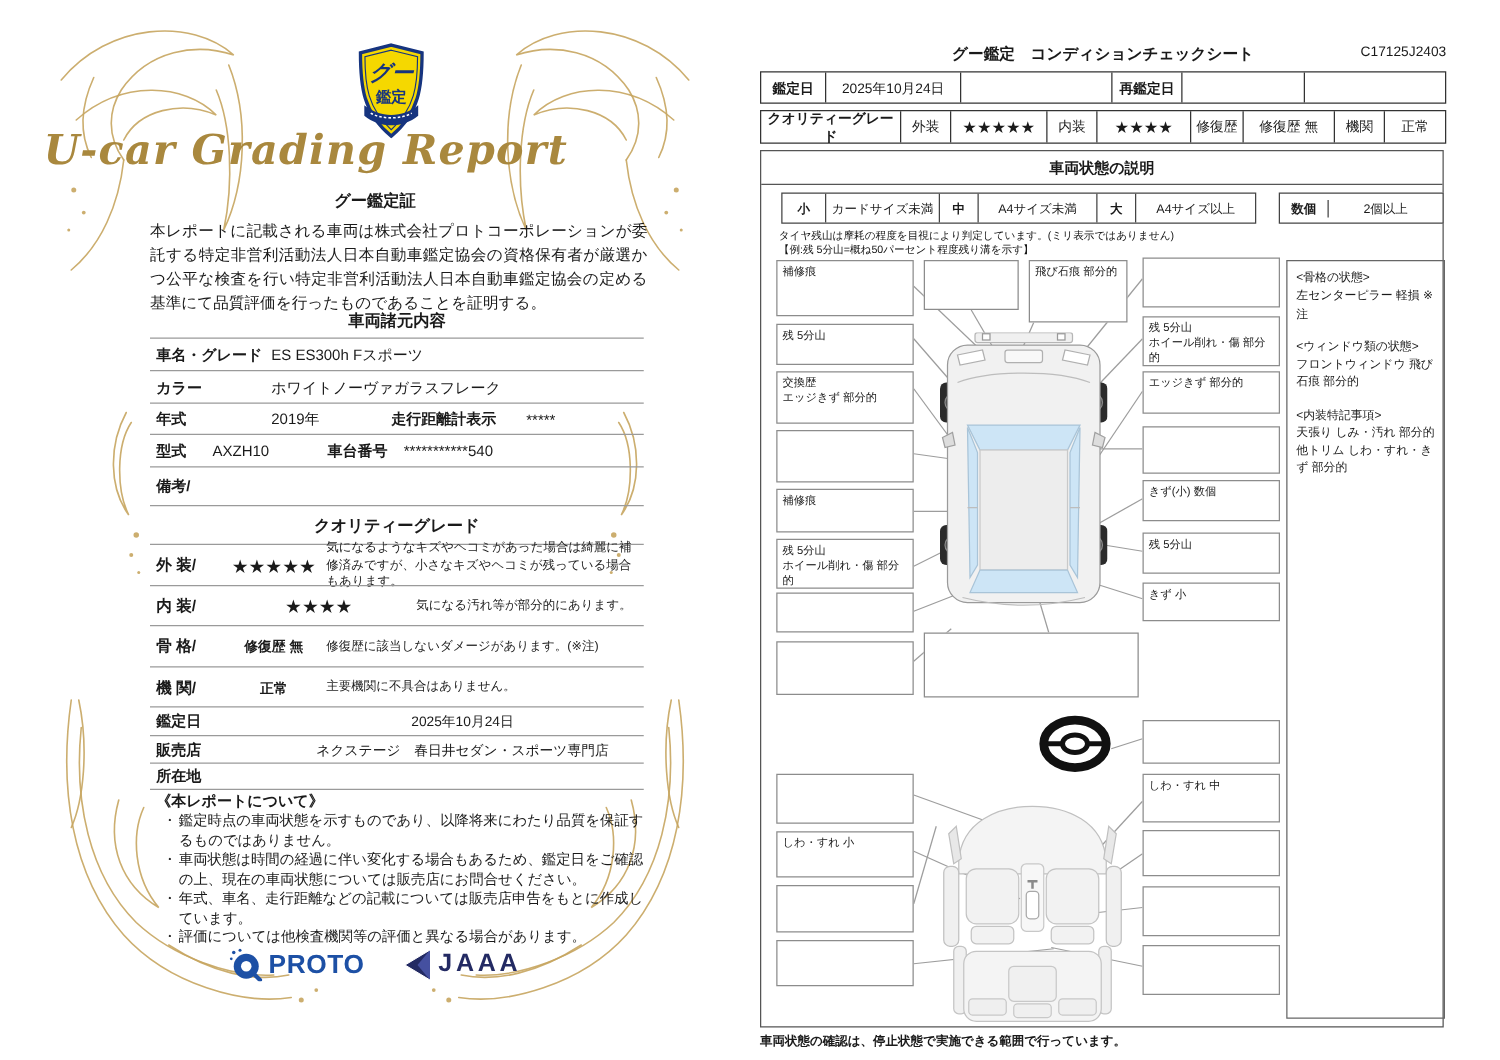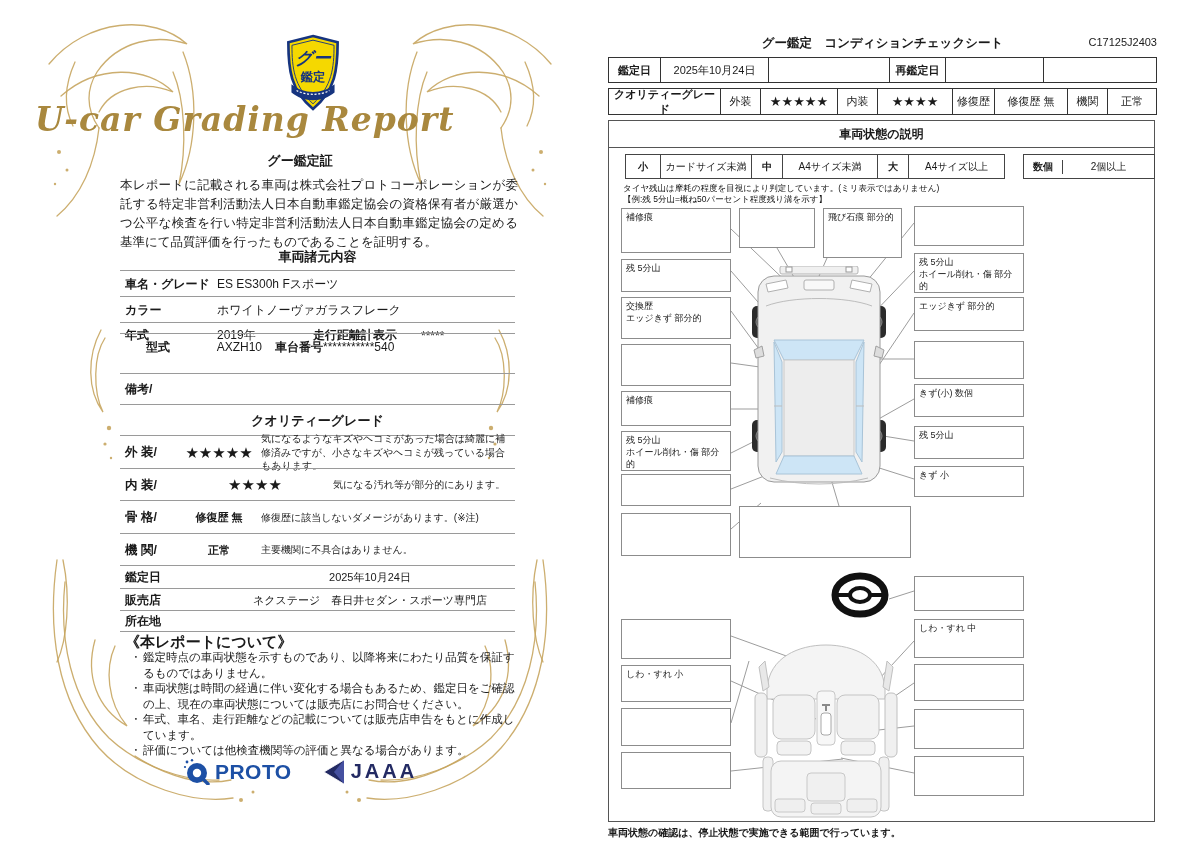--- a/index.html
+++ b/index.html
@@ -28,21 +28,21 @@
   .lrow .lab{font-size:12px;font-weight:bold;padding-left:5px;}
   .lrow .val{font-size:12px;}
   .bnote{border-bottom:1px solid #9a9a9a;}
   .grow .glab{font-size:12.5px;font-weight:bold;width:52px;padding-left:5px;}
   .grow .gval{width:84px;text-align:center;font-weight:bold;}
   .grow .stars{font-size:15px;letter-spacing:0;}
   .grow .gtxt{font-size:11px;width:84px;text-align:center;}
   .grow .gdesc{flex:1;font-size:10px;line-height:1.35;color:#222;padding-right:2px;}
   .irow .ilab{font-size:12px;font-weight:bold;width:100px;padding-left:5px;}
   .irow .ival{flex:1;text-align:center;font-size:11px;}
-  .about-h{left:90px;font-size:15px;font-weight:bold;}
+  .about-h{left:90px;font-size:12px;font-weight:bold;}
   .bullet{left:95px;width:396px;display:flex;font-size:11.5px;line-height:1.42;}
   .bullet .bm{width:13px;flex:none;}
   .logos{left:0;top:758px;width:530px;display:flex;justify-content:center;align-items:center;gap:30px;}
   .plogo,.jlogo{display:flex;align-items:center;gap:5px;}
   .proto-tx{font-size:21px;font-weight:900;color:#1d50a5;letter-spacing:.5px;}
   .jaaa-tx{font-size:20px;font-weight:bold;color:#232a63;letter-spacing:3px;}
 
   
   .rtitle{left:0;top:35px;width:565px;text-align:center;font-size:12.5px;font-weight:bold;}
   .repno{left:420px;top:36px;width:137px;text-align:right;font-size:11px;}
@@ -119,21 +119,21 @@
   <div class="ab lrow" style="top:296px;height:26px;">
     <span class="lab" style="width:92px;">カラー</span>
     <span class="val">ホワイトノーヴァガラスフレーク</span>
   </div>
   <div class="ab lrow" style="top:322px;height:25px;">
     <span class="lab" style="width:92px;">年式</span>
     <span class="val" style="width:96px;">2019年</span>
     <span class="lab" style="width:108px;padding-left:0;">走行距離計表示</span>
     <span class="val">*****</span>
   </div>
-  <div class="ab lrow" style="top:333px;height:26px;text-align:right;">
+  <div class="ab lrow" style="top:347px;height:26px;">
     <span class="lab" style="width:45px;">型式</span>
     <span class="val" style="width:92px;">AXZH10</span>
     <span class="lab" style="width:61px;padding-left:0;">車台番号</span>
     <span class="val">***********540</span>
   </div>
   <div class="ab lrow bnote" style="top:373px;height:30px;">
     <span class="lab" style="width:92px;">備考/</span>
   </div>
 
   <div class="ab sec-h" style="top:412px;">クオリティーグレード</div>
@@ -376,16 +376,27 @@
     <div class="abox" style="left:12px;top:544px;width:110px;height:37px;">しわ・すれ 小</div>
     <div class="abox" style="left:12px;top:587px;width:110px;height:38px;"></div>
     <div class="abox" style="left:12px;top:631px;width:110px;height:37px;"></div>
 
     <div class="abox" style="left:305px;top:455px;width:110px;height:35px;"></div>
     <div class="abox" style="left:305px;top:498px;width:110px;height:39px;">しわ・すれ 中</div>
     <div class="abox" style="left:305px;top:543px;width:110px;height:37px;"></div>
     <div class="abox" style="left:305px;top:588px;width:110px;height:40px;"></div>
     <div class="abox" style="left:305px;top:635px;width:110px;height:40px;"></div>
 
+    <div class="ab panel">
+      <div>&lt;骨格の状態&gt;</div>
+      <div>左センターピラー 軽損 ※注</div>
+      <div class="gap"></div>
+      <div>&lt;ウィンドウ類の状態&gt;</div>
+      <div>フロントウィンドウ 飛び石痕 部分的</div>
+      <div class="gap"></div>
+      <div>&lt;内装特記事項&gt;</div>
+      <div>天張り しみ・汚れ 部分的</div>
+      <div>他トリム しわ・すれ・きず 部分的</div>
+    </div>
   </div>
 
   <div class="ab bottomnote">車両状態の確認は、停止状態で実施できる範囲で行っています。</div>
 </section>
 
 </body></html>

